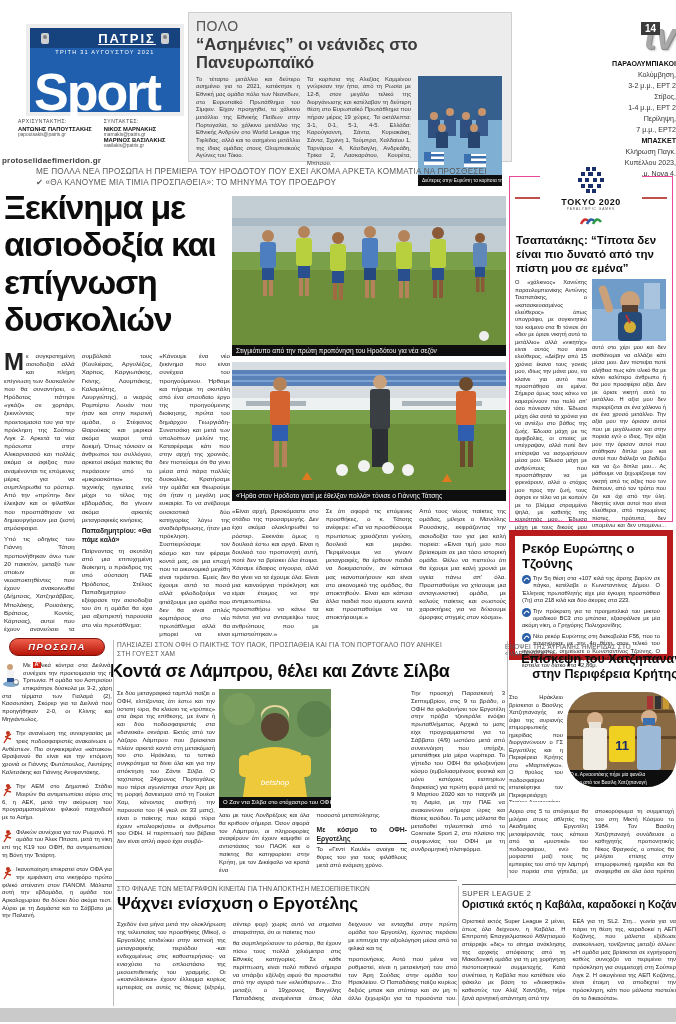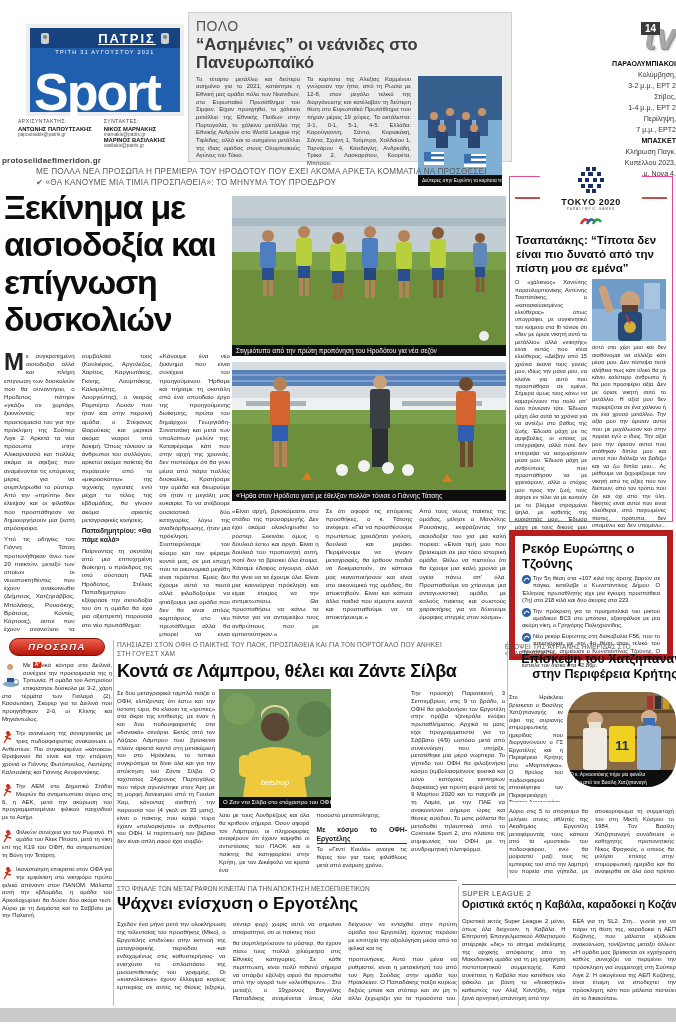--- a/index.html
+++ b/index.html
@@ -98,21 +98,21 @@
   .topiko{left:2px;top:638px;width:110px;height:368px;overflow:hidden;}
   .topiko-pill{width:94px;height:16px;margin:0 auto 6px;border-radius:9px;border:1.5px solid #7e120a;
                background:linear-gradient(#f0604d,#b51507);color:#fff;font-weight:bold;font-style:italic;
                font-size:9.5px;letter-spacing:1.5px;text-align:center;line-height:16px;text-shadow:0 1px 1px #700;}
   .tp-item{font-size:5.9px;line-height:1.3;text-align:justify;margin-bottom:7px;overflow:hidden;}
   .tp-icon{float:left;margin:1px 3px 1px 0;}
   .tp-badge{position:absolute;font-size:5.5px;font-weight:bold;color:#fff;background:#d42414;padding:0 1.5px;}
 
   
   .ofi-kicker{left:117px;top:641px;width:340px;font-size:6.5px;color:#555;letter-spacing:.2px;line-height:1.35;}
-  .ofi-headline{left:117px;top:661px;width:392px;font-size:18px;font-weight:800;letter-spacing:-.3px;color:#0d0d0d;white-space:nowrap;}
+  .ofi-headline{left:110px;top:661px;width:392px;font-size:18px;font-weight:800;letter-spacing:-.3px;color:#0d0d0d;white-space:nowrap;}
   .ofi-col1{left:117px;top:690px;width:98px;height:185px;font-size:6px;line-height:1.3;}
   .ofi-col3{left:411px;top:690px;width:94px;height:186px;font-size:6px;line-height:1.3;}
   .ofi-sub{left:219px;top:812px;width:188px;height:64px;font-size:6px;line-height:1.3;}
   .ofi-subhead{font-weight:bold;font-size:6.8px;margin:3px 0 2px;border-bottom:.5px solid #333;display:inline-block;}
 
   
   .ergo-kicker{left:117px;top:885px;width:340px;font-size:6.5px;color:#555;}
   .ergo-headline{left:117px;top:894px;width:340px;font-size:17px;font-weight:800;color:#0d0d0d;}
   .ergo-body{left:117px;top:920px;width:340px;height:85px;font-size:6.1px;line-height:1.3;}
 

